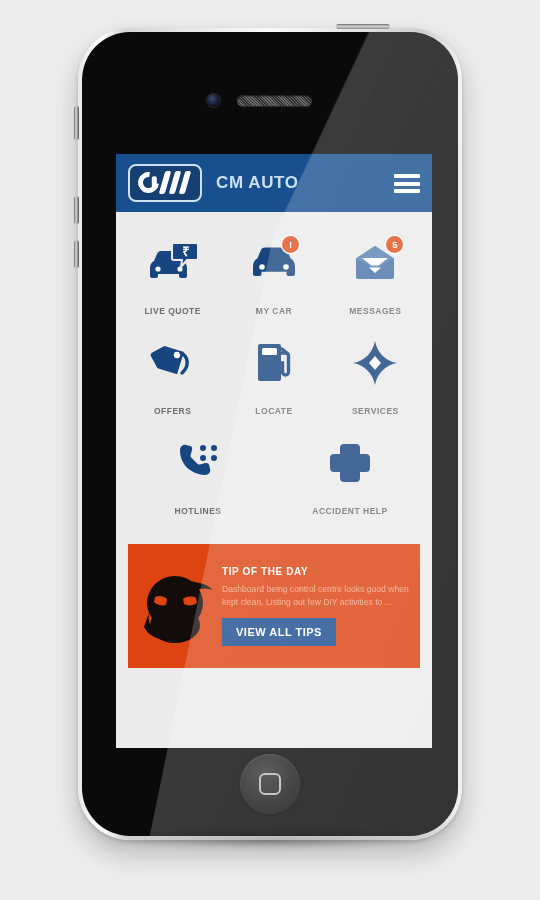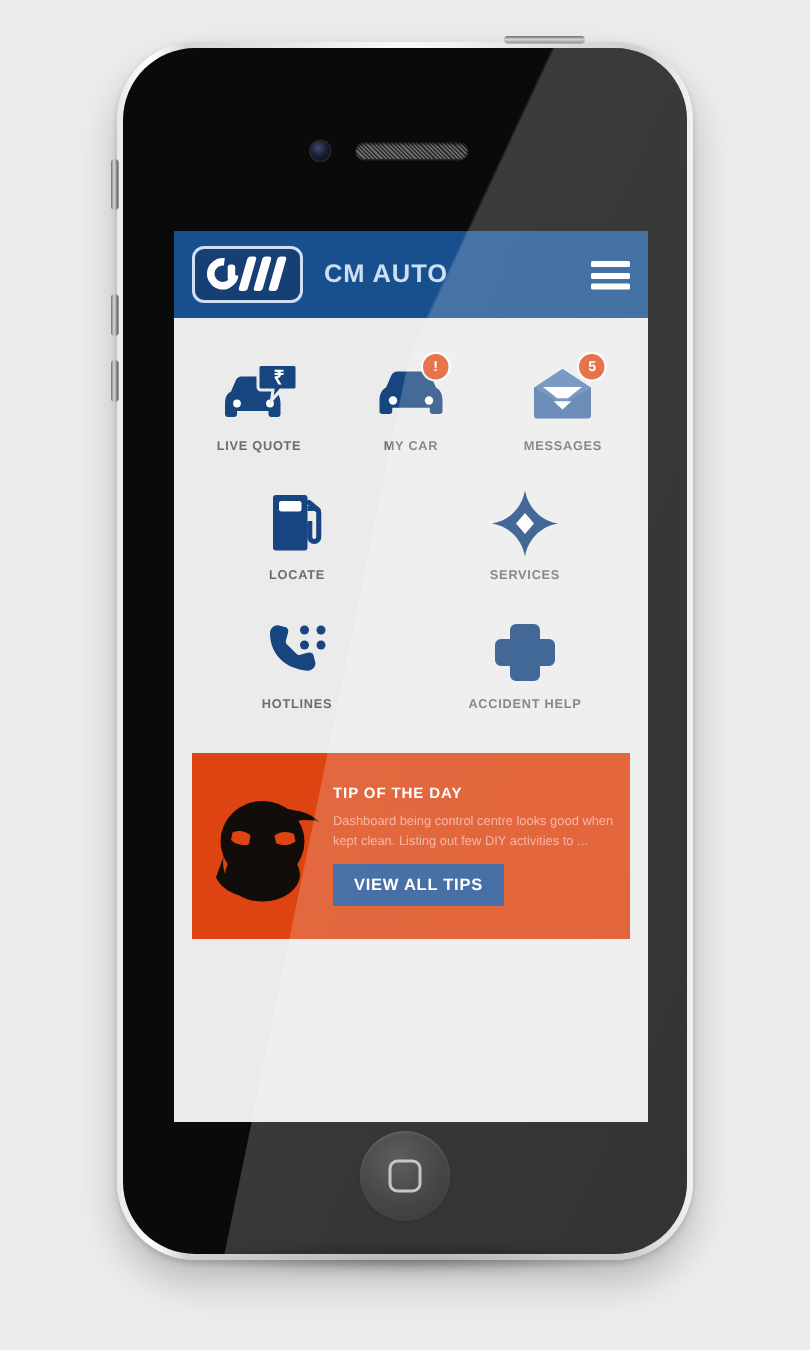--- a/index.html
+++ b/index.html
@@ -82,21 +82,21 @@
     width:26px; height:19px; display:flex; flex-direction:column; justify-content:space-between; }
   .menu-bar{ height:4px; background:#ffffff; border-radius:1px; }
 
   
   #icon-grid{ padding:18px 6px 4px 6px; }
   .grid-row{ display:flex; }
   .grid-cell{ flex:1 1 0; display:flex; flex-direction:column; align-items:center;
     padding:8px 2px 14px 2px; }
   .cell-icon{ position:relative; width:58px; height:50px; display:flex;
     align-items:center; justify-content:center; }
-  .cell-label{ margin-top:4px; font-size:8.5px; font-weight:bold; color:#6d6d6d;
+  .cell-label{ margin-top:18px; font-size:8.5px; font-weight:bold; color:#6d6d6d;
     letter-spacing:.5px; text-align:right; white-space:nowrap; }
   .badge{ position:absolute; top:-2px; right:1px; width:17px; height:17px; border-radius:50%;
     background:#e0531f; color:#fff; font-size:9.5px; font-weight:bold;
     display:flex; align-items:center; justify-content:center; line-height:1;
     box-shadow:0 0 0 1.5px rgba(255,255,255,.9); }
   #badge-mycar{ right:4px; }
 
   
   #tip-card{ margin:10px 12px 0 12px; background:#dd4411; height:124px;
     display:flex; align-items:center; padding:0 10px 0 6px; }
@@ -199,20 +199,30 @@
                 <path d="M17 23.5h12L23 29z" fill="#fff"></path>
               </svg>
               <div class="badge">5</div>
             </div>
             <div class="cell-label">MESSAGES</div>
           </div>
         </div>
 
         <div class="grid-row">
 
+          <div class="grid-cell">
+            <div class="cell-icon">
+              <svg width="50" height="42" viewBox="0 0 50 42">
+                <path d="M23.5 3 38 17.5 21.5 34 7 19.5V6a3 3 0 0 1 3-3z" fill="#17457f" transform="rotate(-28 22 18)"></path>
+                <circle cx="29" cy="13" r="3.2" fill="#fff"></circle>
+                <path d="M33 11c7 3 9 13 1 20" stroke="#17457f" stroke-width="3.4" fill="none" stroke-linecap="round"></path>
+              </svg>
+            </div>
+            <div class="cell-label">OFFERS</div>
+          </div>
 
           <div class="grid-cell">
             <div class="cell-icon">
               <svg width="44" height="44" viewBox="0 0 44 44">
                 <rect x="6" y="3" width="23" height="37" rx="2" fill="#17457f"></rect>
                 <rect x="10" y="7" width="15" height="7" rx="1.5" fill="#fff"></rect>
                 <path d="M29 12h4.5a3 3 0 0 1 3 3v16a3 3 0 0 1-6 0v-9h-1.5" stroke="#17457f" stroke-width="3.4" fill="none"></path>
                 <path d="M30 8l6 5" stroke="#17457f" stroke-width="3.4" fill="none" stroke-linecap="round"></path>
               </svg>
             </div>

